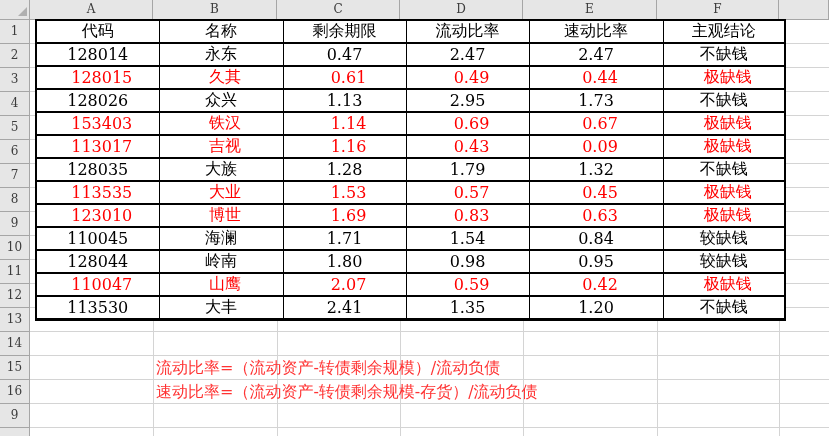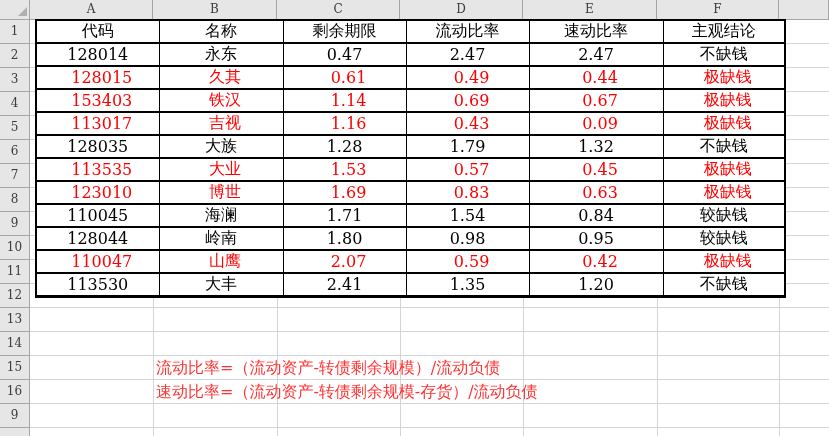--- a/index.html
+++ b/index.html
@@ -129,20 +129,28 @@
         <td>不缺钱</td>
       </tr>
       <tr class="flagged">
         <td>128015</td>
         <td>久其</td>
         <td>0.61</td>
         <td>0.49</td>
         <td>0.44</td>
         <td>极缺钱</td>
       </tr>
+      <tr>
+        <td>128026</td>
+        <td>众兴</td>
+        <td>1.13</td>
+        <td>2.95</td>
+        <td>1.73</td>
+        <td>不缺钱</td>
+      </tr>
       <tr class="flagged">
         <td>153403</td>
         <td>铁汉</td>
         <td>1.14</td>
         <td>0.69</td>
         <td>0.67</td>
         <td>极缺钱</td>
       </tr>
       <tr class="flagged">
         <td>113017</td>

